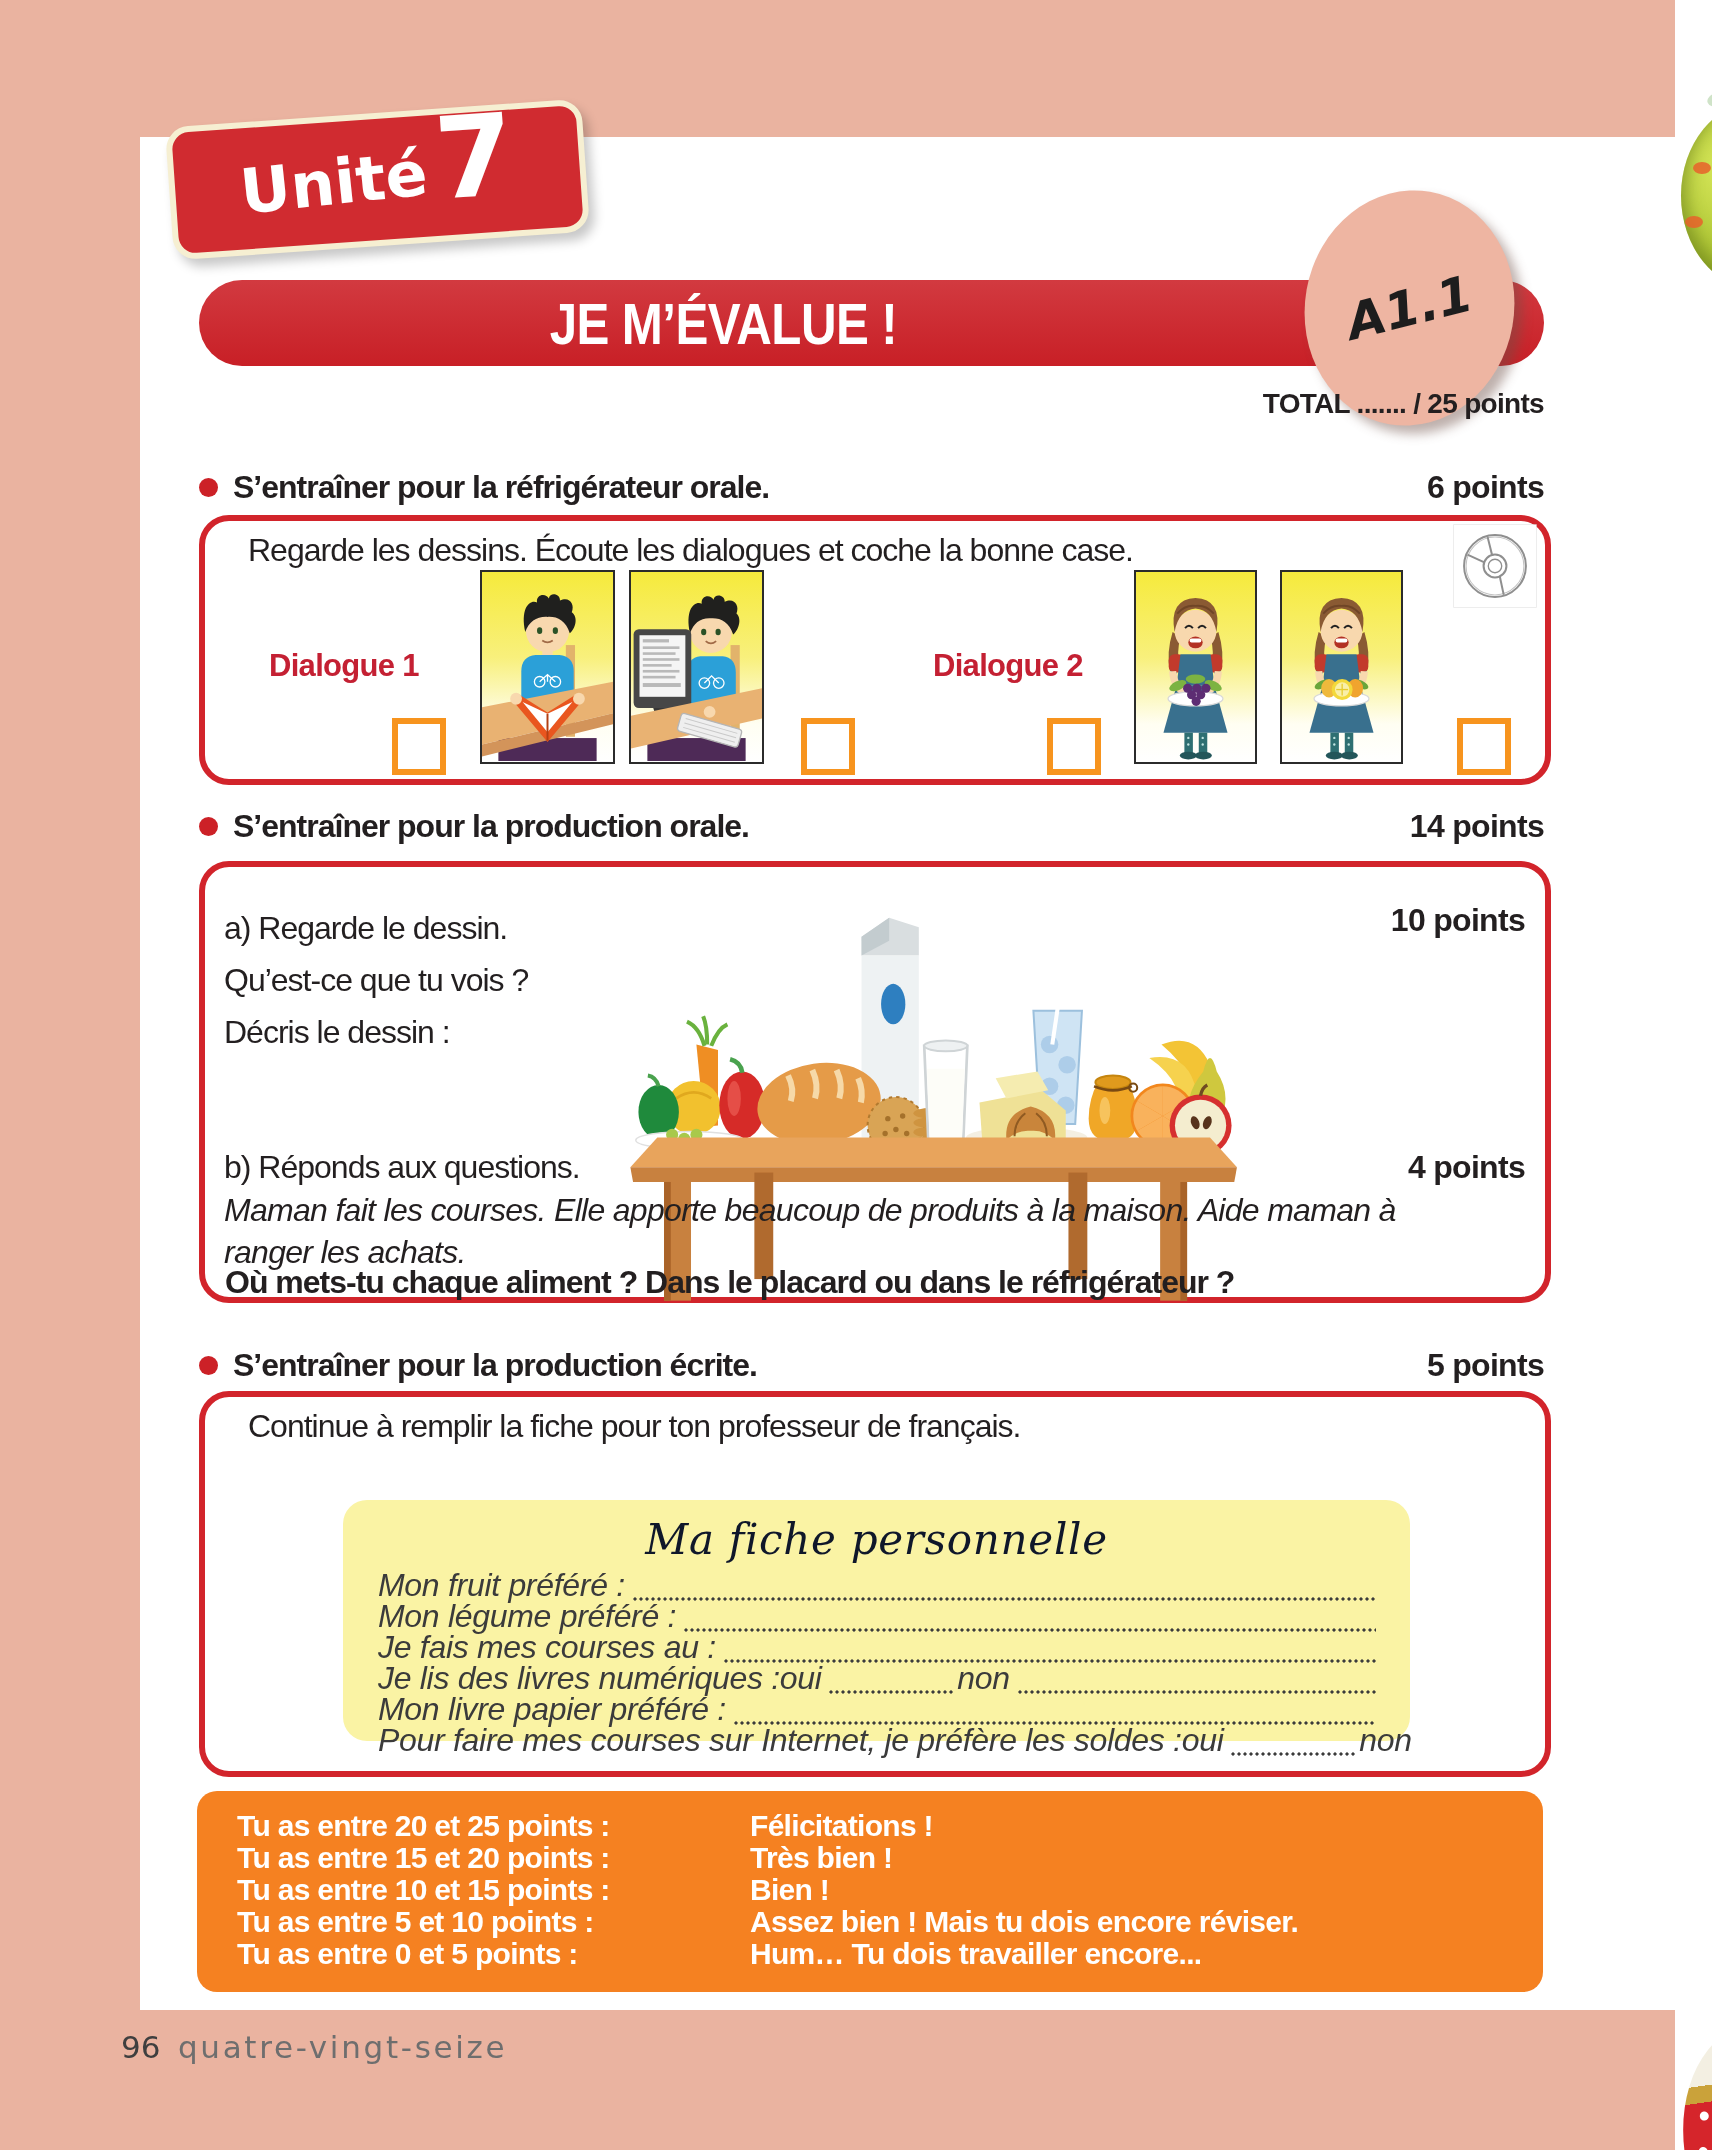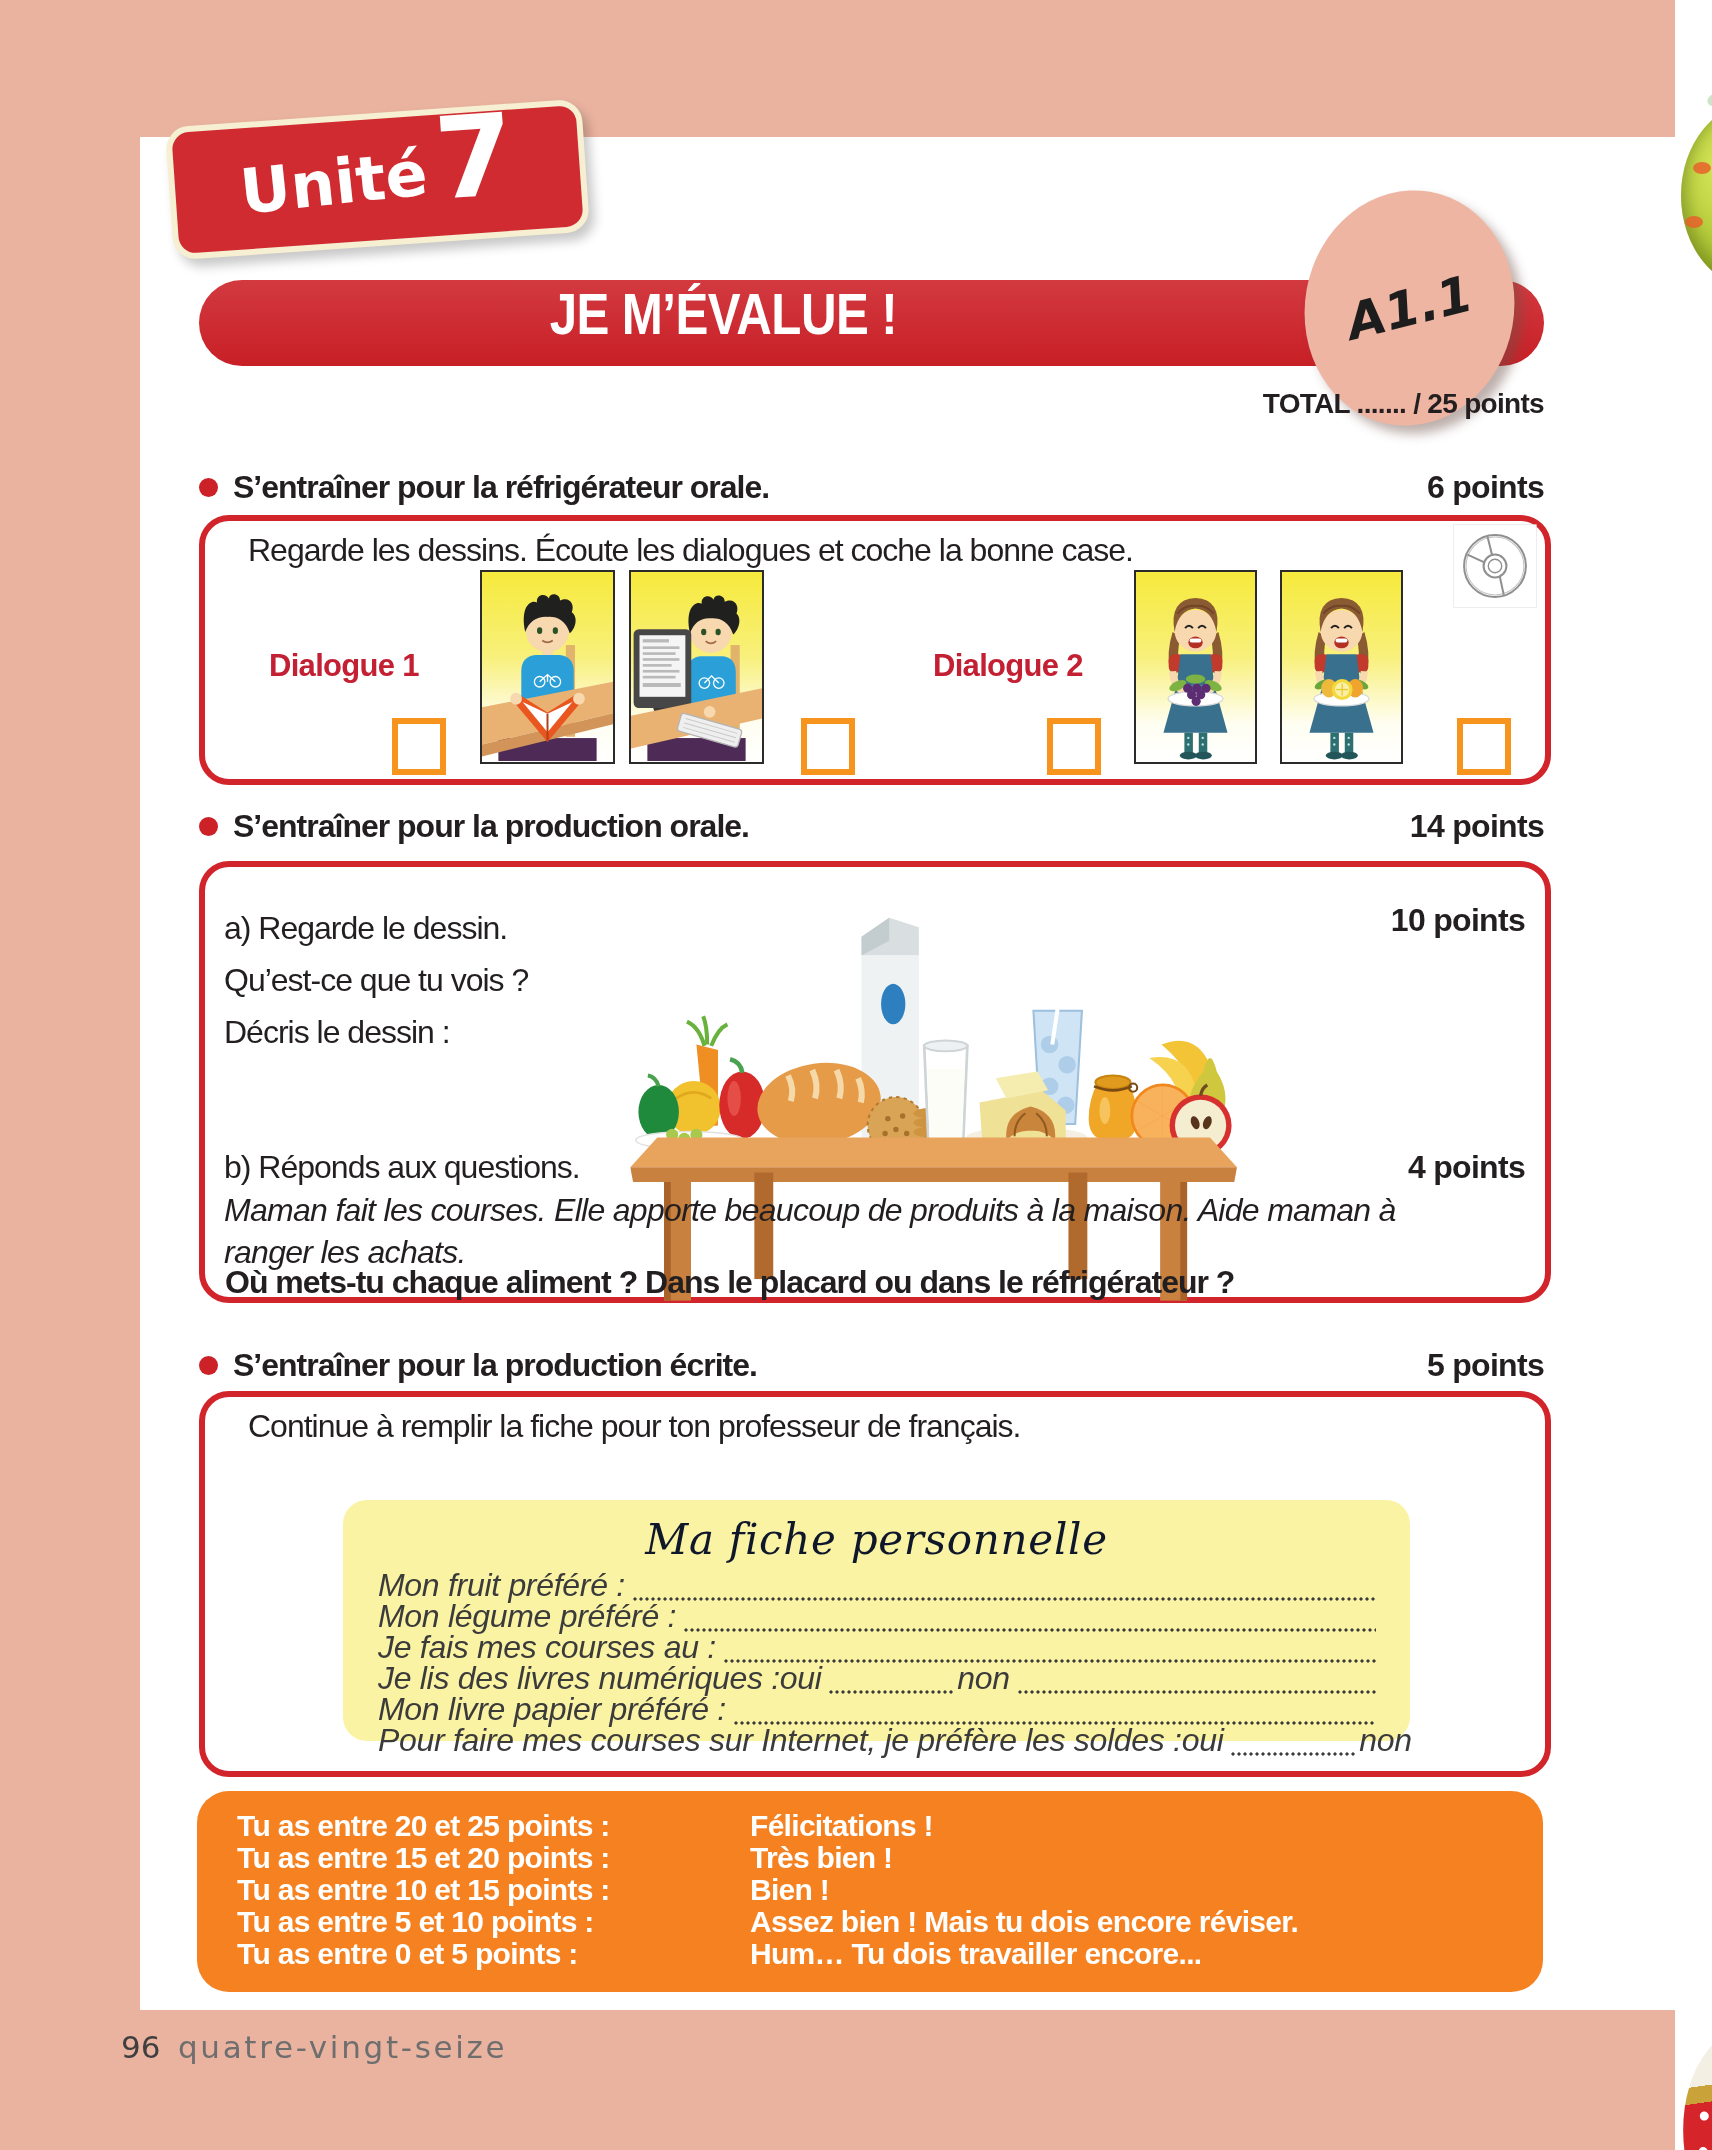--- a/index.html
+++ b/index.html
@@ -20,21 +20,21 @@
   
   .unit-badge{position:absolute;left:169px;top:113px;width:405px;height:121px;background:#d02b30;
       border:6.7px solid #f6efd2;border-radius:23px;transform:rotate(-4deg);
       box-shadow:5.4px 8px 10.8px rgba(0,0,0,.22);display:flex;align-items:center;justify-content:center;gap:9.4px;
       font-family:"DejaVu Sans",sans-serif;color:#fff;}
   .unit-badge .word{font-size:62px;font-weight:bold;transform:rotate(-2deg);}
   .unit-badge .num{font-size:113px;font-weight:bold;margin-top:-31px;}
 
   
   .banner{position:absolute;left:199px;top:280px;width:1345px;height:86px;border-radius:43px;
-      background:linear-gradient(#d23a40,#c81f26);display:flex;justify-content:center;padding-right:297px;box-sizing:border-box;}
+      background:linear-gradient(#d23a40,#c81f26);display:flex;align-items:center;justify-content:center;padding-right:297px;box-sizing:border-box;}
   .banner .title{display:inline-block;transform:scaleX(.85);font-size:58px;font-weight:bold;color:#fff;letter-spacing:-0.7px;white-space:nowrap;}
   .level-badge{position:absolute;left:1305px;top:190px;width:209px;height:236px;border-radius:50%;
       background:#eeb5a2;transform:rotate(10deg);box-shadow:9.4px 6.7px 10.8px rgba(110,80,70,.45);
       display:flex;align-items:center;justify-content:center;}
   .level-badge .lvl{transform:rotate(-24deg);font-size:50px;font-weight:bold;font-style:italic;color:#1d1d1d;font-family:"DejaVu Sans",sans-serif;}
 
   .total-line{position:absolute;right:168px;top:388px;font-size:28px;font-weight:bold;letter-spacing:-0.7px;}
 
   
   .sec-head{position:absolute;left:199px;width:1345px;display:flex;align-items:center;}
@@ -74,21 +74,21 @@
   .fiche-title{margin-top:15px;text-align:center;font-family:"DejaVu Serif",serif;font-style:italic;font-size:42px;color:#0f172a;letter-spacing:0.7px;}
   .fiche-lines{position:absolute;left:35px;right:30px;top:74px;}
   .fiche-line{display:flex;align-items:flex-end;height:31px;font-size:32px;font-style:italic;color:#3b3b3b;letter-spacing:-0.3px;}
   .flabel{white-space:nowrap;padding-bottom:1.3px;}
   .dots{height:20px;margin:0 4px 2.7px 6.7px;background-image:radial-gradient(circle,#3b3b3b 1.4px,transparent 1.8px);
         background-size:6px 6px;background-repeat:repeat-x;background-position:0 100%;}
   .dots.fill{flex:1;}
   .dots.short{flex:0 0 125px;}
 
   
-  .score-box{position:absolute;left:197px;top:1791px;width:1346px;height:201px;background:#f58121;border-radius:32px;
+  .score-box{position:absolute;left:197px;top:1791px;width:1346px;height:201px;background:#f58121;border-radius:20px;
       padding:19px 40px;box-sizing:border-box;}
   .score-row{display:flex;font-size:30px;font-weight:bold;color:#fff;line-height:32px;letter-spacing:-0.7px;}
   .score-range{width:513px;flex:0 0 auto;}
   .score-verdict{flex:1;}
 
   
   .footer{position:absolute;left:121px;top:2029px;display:flex;align-items:baseline;gap:17.5px;font-family:"DejaVu Sans",sans-serif;}
   .footer .num{font-size:31px;color:#3f3f3f;}
   .footer .words{font-size:31px;color:#6e6e6e;letter-spacing:2.7px;}
 </style>

